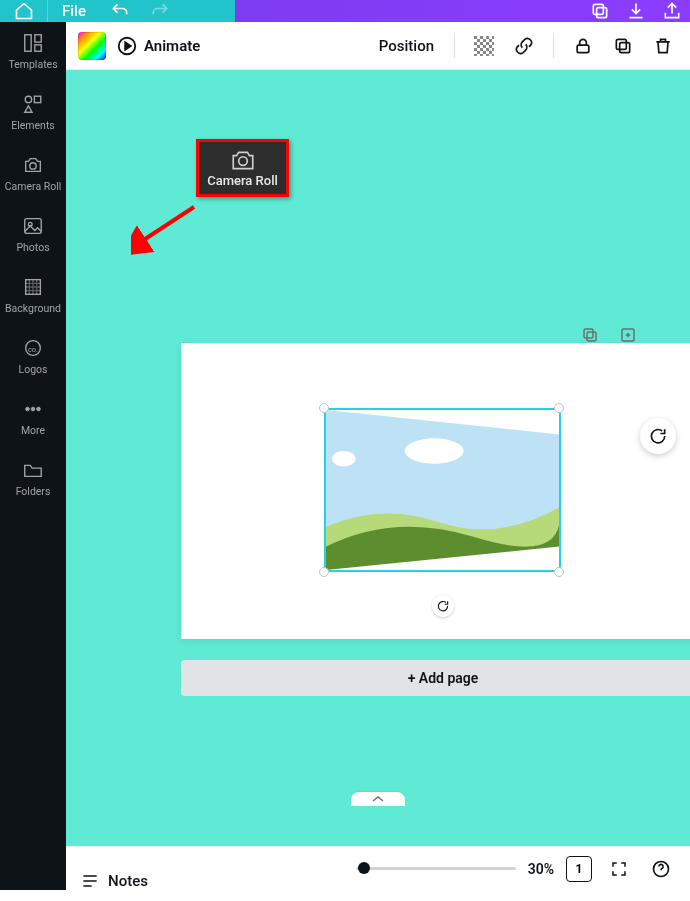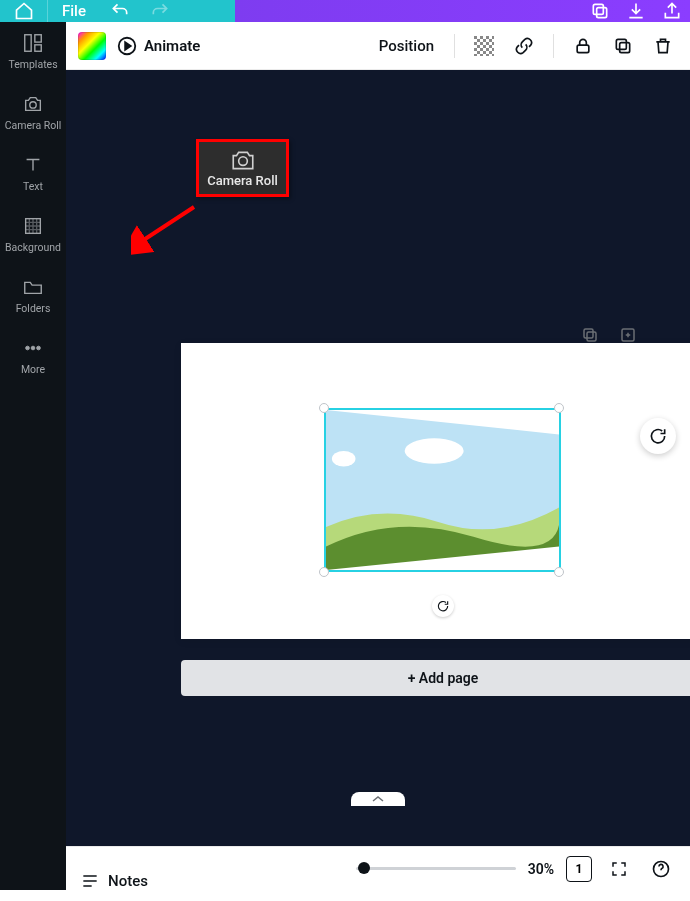--- a/index.html
+++ b/index.html
@@ -18,21 +18,21 @@
 
 .main { display:flex; height: calc(901px - 33px); }
 
 
 .sidebar { width: 66px; background:#0e1318; color:#a0a4a8; display:flex; flex-direction:column; }
 .side-item { display:flex; flex-direction:column; align-items:center; justify-content:center; gap:4px; padding:10px 0 12px; cursor:pointer; }
 .side-item span { font-size:10.5px; text-align:center; }
 .side-item svg { stroke:#a0a4a8; }
 
 
-.editor { flex:1; display:flex; flex-direction:column; background:#0f172a; position:relative;}
+.editor { flex:1; display:flex; flex-direction:column; background:#5eead4; position:relative;}
 
 
 .contextbar { height: 48px; background:#fff; display:flex; align-items:center; padding:0 12px; gap:10px; border-bottom:1px solid rgba(0,0,0,.08);}
 .swatch { width:28px; height:28px; border-radius:4px; background: linear-gradient(135deg, #ff00ff, #ff9900, #ffff00, #00ff00, #00ffff, #0000ff); box-shadow: inset 0 0 0 1px rgba(0,0,0,.1);}  
 .anim { display:flex; align-items:center; gap:6px; font-size:15px; font-weight:600; color:#0e1318; }
 .contextbar .flex-spacer { flex:1; }
 .pos-btn { font-size:15px; font-weight:500; color:#0e1318; padding:0 6px; }
 .ctx-icon { width:30px; height:30px; display:flex; align-items:center; justify-content:center; border-radius:4px; }
 .divider { width:1px; height:24px; background:#e0e0e0; margin:0 4px; }
 
@@ -127,51 +127,68 @@
     <div class="side-item">
       <svg width="22" height="22" viewBox="0 0 24 24" fill="none" stroke="#a0a4a8" stroke-width="1.5">
           <rect x="3" y="3" width="7" height="18"></rect>
           <rect x="14" y="3" width="7" height="8"></rect>
           <rect x="14" y="14" width="7" height="7"></rect>
         </svg>
       <span>Templates</span>
     </div>
     <div class="side-item">
       <svg width="22" height="22" viewBox="0 0 24 24" fill="none" stroke="#a0a4a8" stroke-width="1.5">
+          <circle cx="7" cy="7" r="3.5"></circle>
+          <rect x="13.5" y="3.5" width="7" height="7"></rect>
+          <path d="M7 14 L11 21 H3 Z"></path>
+        </svg>
+      <span>Elements</span>
+    </div>
+    <div class="side-item">
+      <svg width="22" height="22" viewBox="0 0 24 24" fill="none" stroke="#a0a4a8" stroke-width="1.5">
           <path d="M4 8 h3 l2 -3 h6 l2 3 h3 v11 H4 Z"></path>
           <circle cx="12" cy="13" r="3.5"></circle>
         </svg>
       <span>Camera Roll</span>
     </div>
     <div class="side-item">
       <svg width="22" height="22" viewBox="0 0 24 24" fill="none" stroke="#a0a4a8" stroke-width="1.5">
-          <path d="M5 6 h14 M12 6 v12"></path>
-        </svg>
-      <span>Text</span>
+          <rect x="3" y="4" width="18" height="16" rx="2"></rect>
+          <circle cx="9" cy="10" r="2"></circle>
+          <path d="M3 18 l6 -6 l5 5 l3 -3 l4 4"></path>
+        </svg>
+      <span>Photos</span>
     </div>
     <div class="side-item">
       <svg width="22" height="22" viewBox="0 0 24 24" fill="none" stroke="#a0a4a8" stroke-width="1.5">
           <rect x="4" y="4" width="16" height="16"></rect>
           <path d="M4 8 l16 0 M4 12 l16 0 M4 16 l16 0 M8 4 v16 M12 4 v16 M16 4 v16" opacity=".5"></path>
         </svg>
       <span>Background</span>
     </div>
     <div class="side-item">
       <svg width="22" height="22" viewBox="0 0 24 24" fill="none" stroke="#a0a4a8" stroke-width="1.5">
-          <path d="M3 7 h6 l2 3 h10 v9 H3 Z"></path>
-        </svg>
-      <span>Folders</span>
+          <circle cx="12" cy="12" r="8"></circle>
+          <text x="12" y="16" font-size="8" text-anchor="middle" fill="#a0a4a8" stroke="none">co.</text>
+        </svg>
+      <span>Logos</span>
     </div>
     <div class="side-item">
       <svg width="22" height="22" viewBox="0 0 24 24" fill="#a0a4a8">
           <circle cx="6" cy="12" r="2"></circle>
           <circle cx="12" cy="12" r="2"></circle>
           <circle cx="18" cy="12" r="2"></circle>
         </svg>
       <span>More</span>
+    </div>
+    <div class="side-item">
+      <svg width="22" height="22" viewBox="0 0 24 24" fill="none" stroke="#a0a4a8" stroke-width="1.5">
+          <path d="M3 7 h6 l2 3 h10 v9 H3 Z"></path>
+        </svg>
+      <span>Folders</span>
     </div>
   </div>
 
   <div class="editor">
     <div class="contextbar">
       <div class="swatch"></div>
       <div class="anim">
         <svg width="22" height="22" viewBox="0 0 24 24" fill="none" stroke="#0e1318" stroke-width="2">
             <circle cx="12" cy="12" r="9"></circle>
             <path d="M10 8 l6 4 -6 4 Z" fill="#0e1318"></path>

